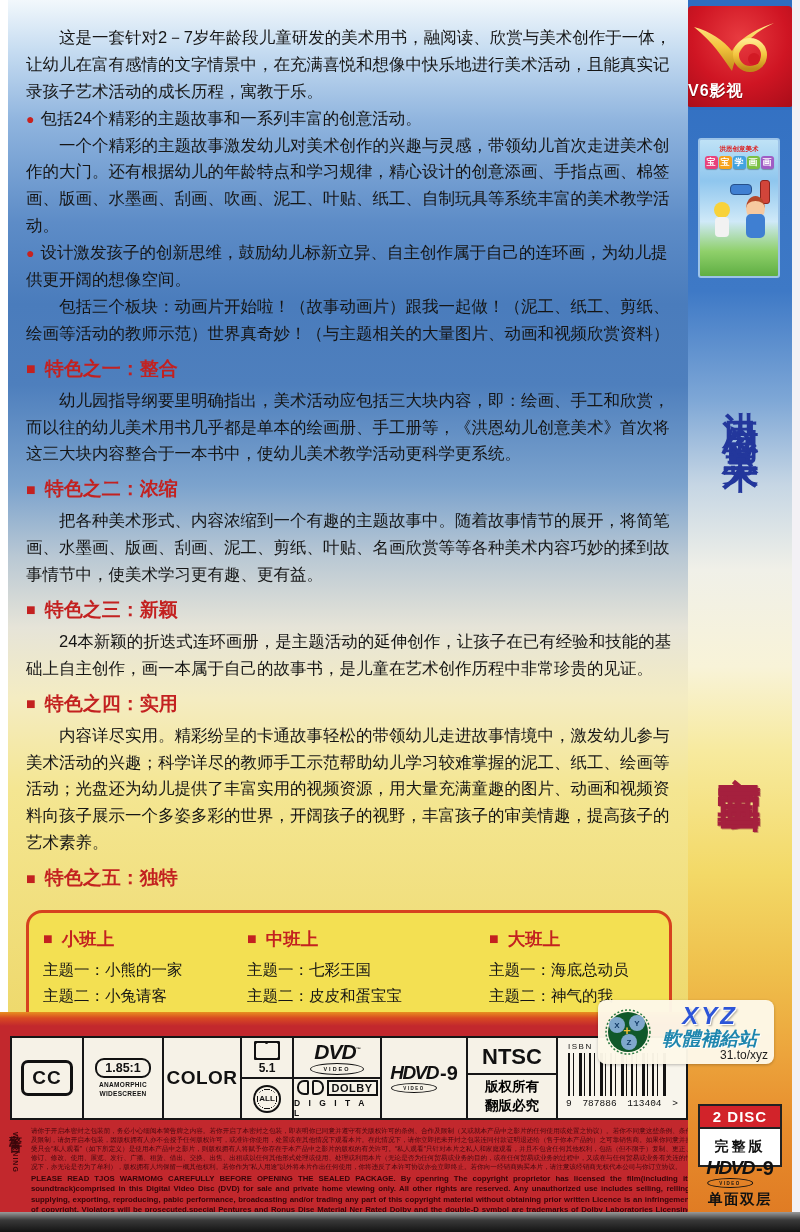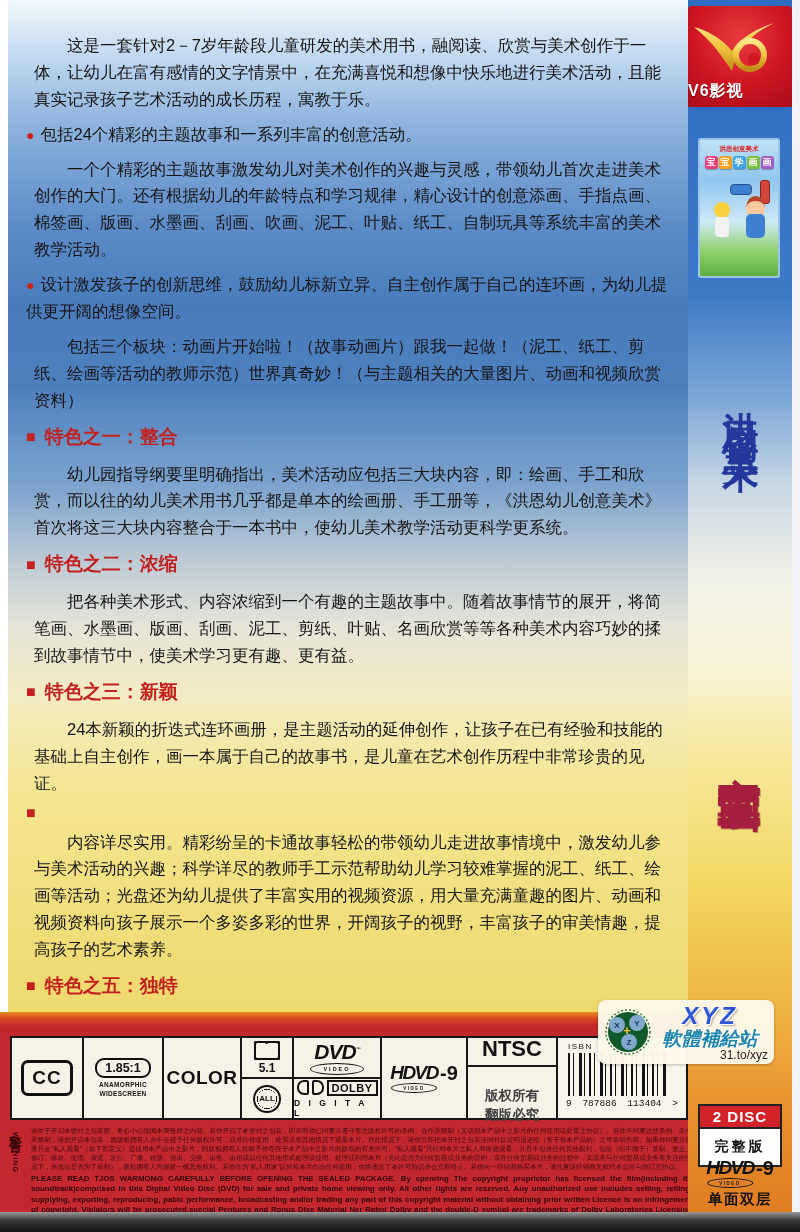--- a/index.html
+++ b/index.html
@@ -5,21 +5,21 @@
   html,body{margin:0;padding:0;background:#e9e9ea;}
   .page{position:relative;width:800px;height:1232px;background:#ffffff;overflow:hidden;
         font-family:"Liberation Sans","DejaVu Sans",sans-serif;}
 
   
   .main{position:absolute;left:8px;top:0;width:682px;height:1012px;
     background:linear-gradient(180deg,
       #f2f8fc 0%,#c6dcf1 5%,#8fb4de 12%,#5d8cc7 22%,#4a7cbc 30%,#4e7fbd 38%,
       #7ca3cd 48%,#b9c8d4 55%,#e6e4d8 62%,#f4ecc2 69%,#f4e692 78%,#eed96d 100%);}
   .content{padding:24px 12px 0 18px;color:#151515;font-size:16.5px;line-height:1.63;}
-  .p{margin:8px;text-indent:2em;}
+  .p{margin:0;text-indent:2em;}
   .bline{margin:0;text-indent:0;}
   .dot{color:#c8221f;font-size:14px;margin-right:6px;}
   .fhead{display:flex;align-items:center;gap:9px;margin:7px 0 2px 0;
          color:#c32120;font-weight:bold;font-size:19px;}
   .sq{color:#c32120;font-size:16px;line-height:1;}
 
   
   .course-box{margin:16px 6px 0 0;border:3px solid #d6421f;border-radius:16px;
     background:#f3e052;padding:12px 8px 10px 14px;
     display:grid;grid-template-columns:200px 238px 1fr;row-gap:12px;column-gap:4px;}
@@ -69,21 +69,21 @@
   .hdvd-logo{display:flex;align-items:flex-start;gap:2px;}
   .hdvd-col{display:flex;flex-direction:column;align-items:center;}
   .hdvd-word{font-style:italic;font-weight:900;font-size:19px;color:#111;
              letter-spacing:-1.5px;line-height:1;}
   .hdvd-ellipse{width:44px;height:8px;border:1.5px solid #111;border-radius:50%;
     display:flex;align-items:center;justify-content:center;font-size:4.5px;font-weight:bold;
     letter-spacing:1.5px;color:#111;margin-top:1px;}
   .hdvd-suffix{font-weight:900;font-size:20px;color:#111;line-height:1;}
   .ntsc-top{font-weight:900;font-size:22px;color:#111;padding:4px 0 3px;}
   .ntsc-div{width:100%;border-top:2px solid #161616;}
-  .ntsc-cn{font-weight:bold;font-size:13.5px;color:#404040;line-height:1.4;text-align:center;padding-top:20px;}
+  .ntsc-cn{font-weight:bold;font-size:13.5px;color:#000000;line-height:1.4;text-align:center;padding-top:3px;}
   .barcode-cell{flex:1;position:relative;background:#f8f5ec;}
   .isbn{position:absolute;top:4px;left:10px;font-size:8px;letter-spacing:1.5px;color:#111;}
   .bars{position:absolute;left:10px;right:18px;top:15px;height:43px;
     background:repeating-linear-gradient(90deg,#141414 0 2px,#f8f5ec 2px 5px,
       #141414 5px 6px,#f8f5ec 6px 11px,#141414 11px 14px,#f8f5ec 14px 16px,
       #141414 16px 17px,#f8f5ec 17px 21px);}
   .bdigits{position:absolute;left:8px;right:8px;top:60px;font-size:9.5px;color:#111;
     display:flex;justify-content:space-between;font-family:"Liberation Mono","DejaVu Sans Mono",monospace;}
 
   .warnrow{position:absolute;left:4px;top:114px;width:688px;display:flex;gap:5px;}
@@ -184,20 +184,21 @@
       <p class="p">把各种美术形式、内容浓缩到一个有趣的主题故事中。随着故事情节的展开，将简笔画、水墨画、版画、刮画、泥工、剪纸、叶贴、名画欣赏等等各种美术内容巧妙的揉到故事情节中，使美术学习更有趣、更有益。</p>
 
       <div class="fhead">
           <span class="sq">■</span>
           <span>特色之三：新颖</span>
         </div>
       <p class="p">24本新颖的折迭式连环画册，是主题活动的延伸创作，让孩子在已有经验和技能的基础上自主创作，画一本属于自己的故事书，是儿童在艺术创作历程中非常珍贵的见证。</p>
 
       <div class="fhead">
           <span class="sq">■</span>
+          <span>特色之四：实用</span>
         </div>
       <p class="p">内容详尽实用。精彩纷呈的卡通故事轻松的带领幼儿走进故事情境中，激发幼儿参与美术活动的兴趣；科学详尽的教师手工示范帮助幼儿学习较难掌握的泥工、纸工、绘画等活动；光盘还为幼儿提供了丰富实用的视频资源，用大量充满童趣的图片、动画和视频资料向孩子展示一个多姿多彩的世界，开阔孩子的视野，丰富孩子的审美情趣，提高孩子的艺术素养。</p>
 
       <div class="fhead">
           <span class="sq">■</span>
           <span>特色之五：独特</span>
         </div>
 
       <div class="course-box">
         <div>

